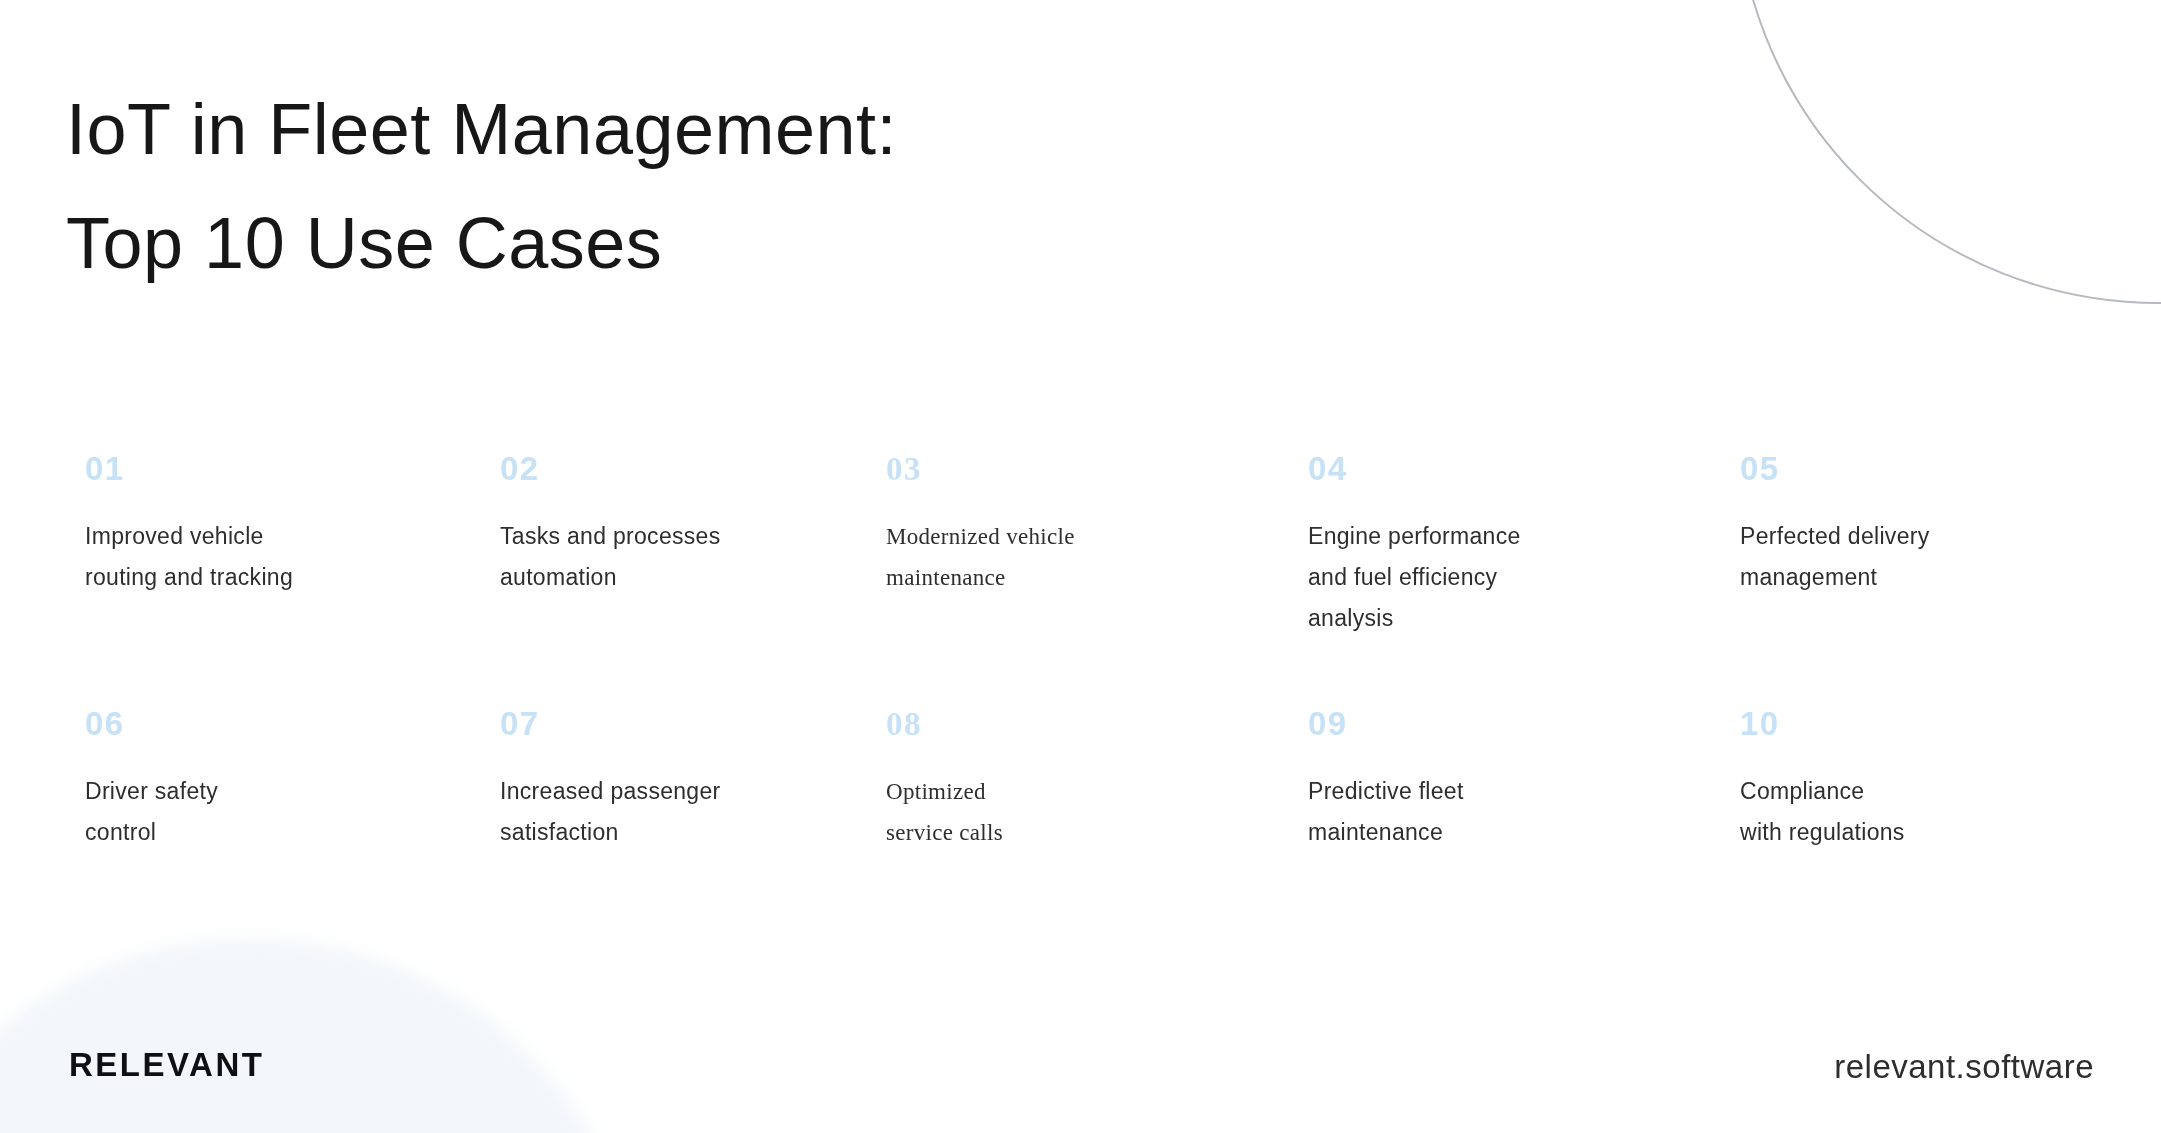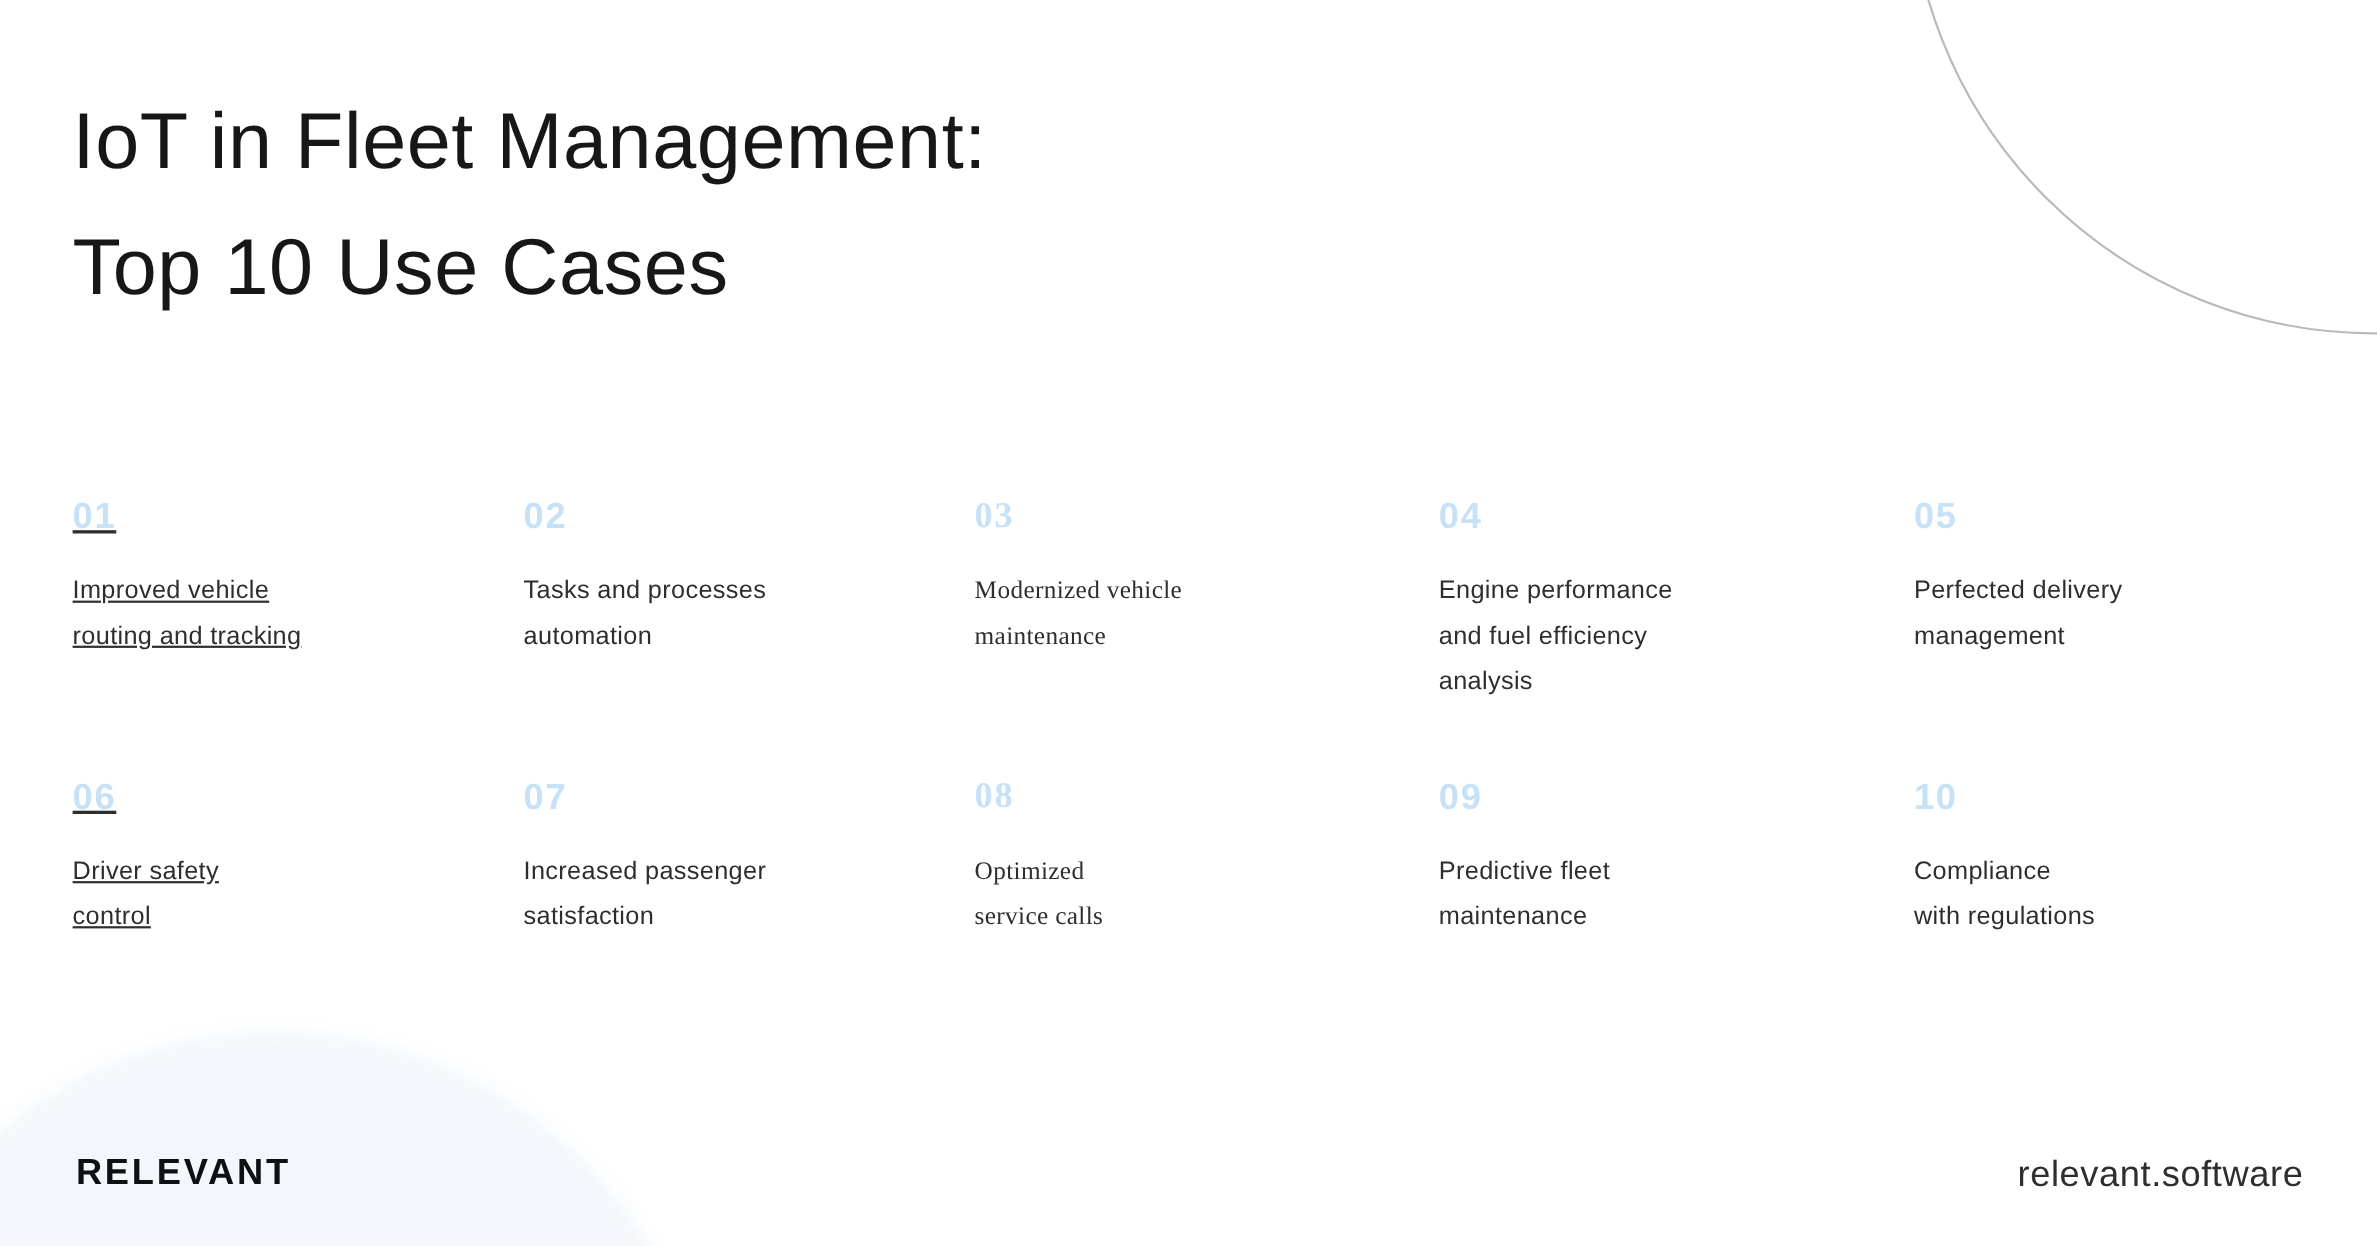--- a/index.html
+++ b/index.html
@@ -50,22 +50,22 @@
     z-index: 1;
   }
   
   .cell {
     position: absolute;
     width: 400px;
     z-index: 1;
   }
   .row-a { top: 451px; }
   .row-b { top: 706px; }
-  .col-1 { left: 66px; text-decoration: underline; }
-  .col-2 { left: 476px; }
+  .col-1 { left: 85px; }
+  .col-2 { left: 500px; }
   .col-3 { left: 886px; font-family: Liberation Serif, serif; }
   .col-4 { left: 1308px; }
   .col-5 { left: 1740px; }
   .num {
     font-size: 33px;
     font-weight: 700;
     line-height: 36px;
     letter-spacing: 1.5px;
     color: var(--accent-number-blue, #c7e1f6);
   }

